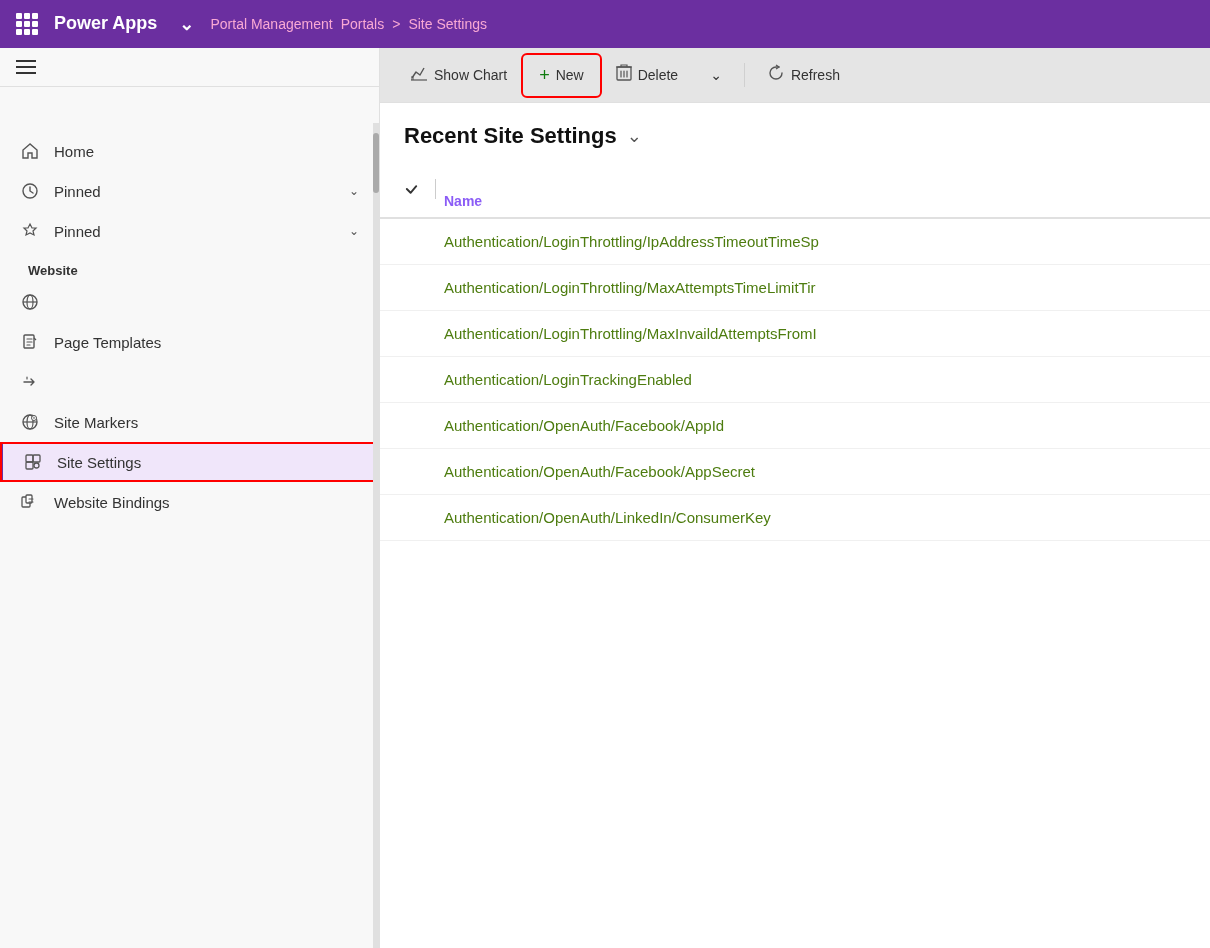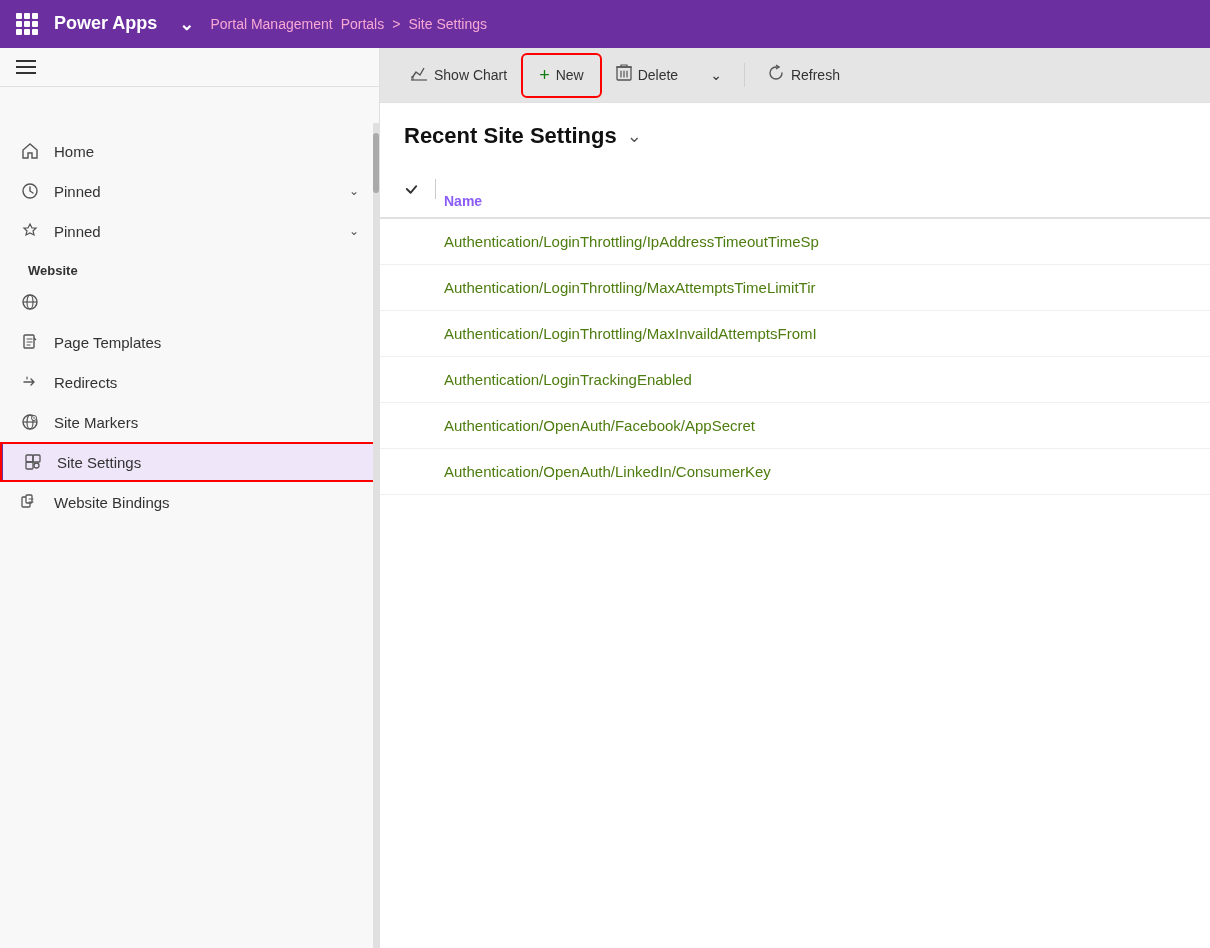--- a/index.html
+++ b/index.html
@@ -354,21 +354,20 @@
         <span class="nav-label">Page Templates</span>
       </div>
 
       <div class="nav-item">
         <span class="nav-icon">
           <svg width="18" height="18" viewBox="0 0 18 18" fill="none">
             <path d="M3 9h10M10 6l3 3-3 3" stroke="#555" stroke-width="1.4" stroke-linecap="round" stroke-linejoin="round"></path>
             <path d="M6 6V4" stroke="#555" stroke-width="1.2" stroke-linecap="round"></path>
           </svg>
         </span>
-        <span class="nav-label">Redirects</span>
       </div>
 
       <div class="nav-item">
         <span class="nav-icon">
           <svg width="18" height="18" viewBox="0 0 18 18" fill="none">
             <circle cx="9" cy="9" r="7" stroke="#555" stroke-width="1.4"></circle>
             <ellipse cx="9" cy="9" rx="3" ry="7" stroke="#555" stroke-width="1.2"></ellipse>
             <line x1="2" y1="9" x2="16" y2="9" stroke="#555" stroke-width="1.2"></line>
             <circle cx="13" cy="5" r="2.5" fill="#fff" stroke="#555" stroke-width="1"></circle>
             <path d="M13 3.5l.3 1h1l-.8.6.3 1-.8-.6-.8.6.3-1-.8-.6h1z" fill="#555"></path>
@@ -480,20 +479,23 @@
           <div class="table-row">
             <a class="row-link" href="#">Authentication/LoginThrottling/MaxAttemptsTimeLimitTir</a>
           </div>
           <div class="table-row">
             <a class="row-link" href="#">Authentication/LoginThrottling/MaxInvaildAttemptsFromI</a>
           </div>
           <div class="table-row">
             <a class="row-link" href="#">Authentication/LoginTrackingEnabled</a>
           </div>
           <div class="table-row">
+            <a class="row-link" href="#">Authentication/OpenAuth/Facebook/AppId</a>
+          </div>
+          <div class="table-row">
             <a class="row-link" href="#">Authentication/OpenAuth/Facebook/AppSecret</a>
           </div>
           <div class="table-row">
             <a class="row-link" href="#">Authentication/OpenAuth/LinkedIn/ConsumerKey</a>
           </div>
         </div>
     </div>
 
   </div>
 </div>

